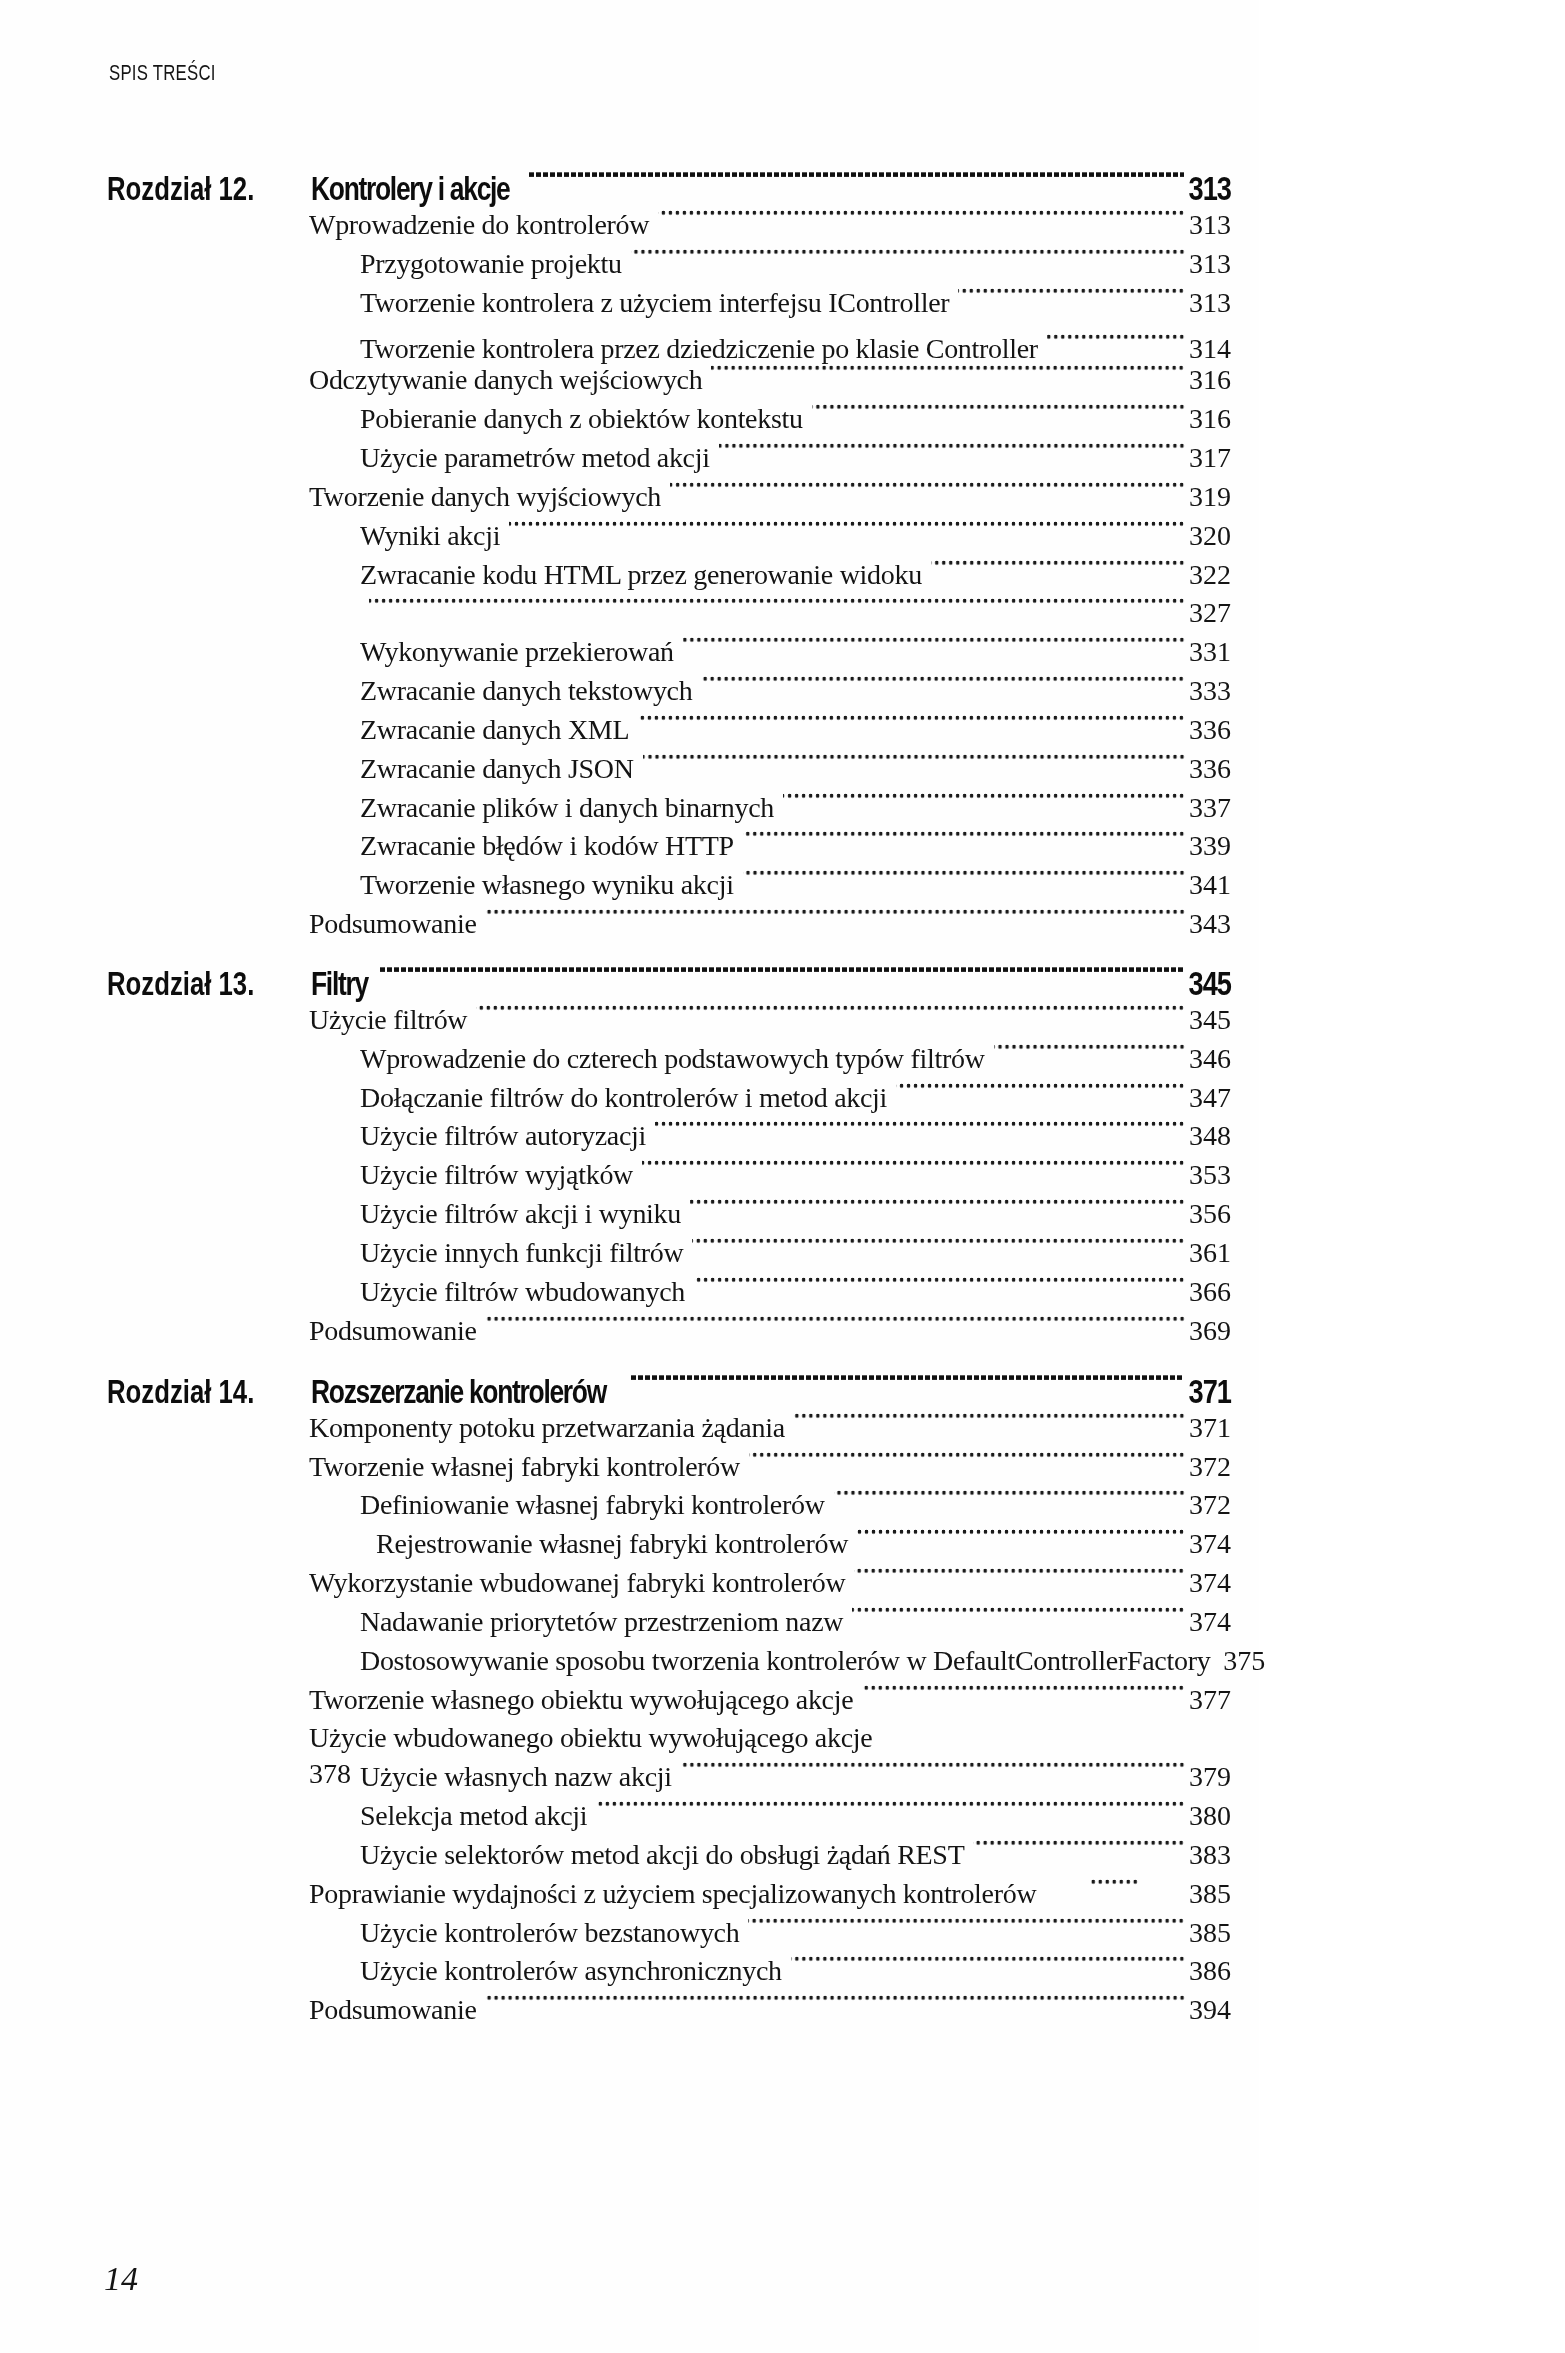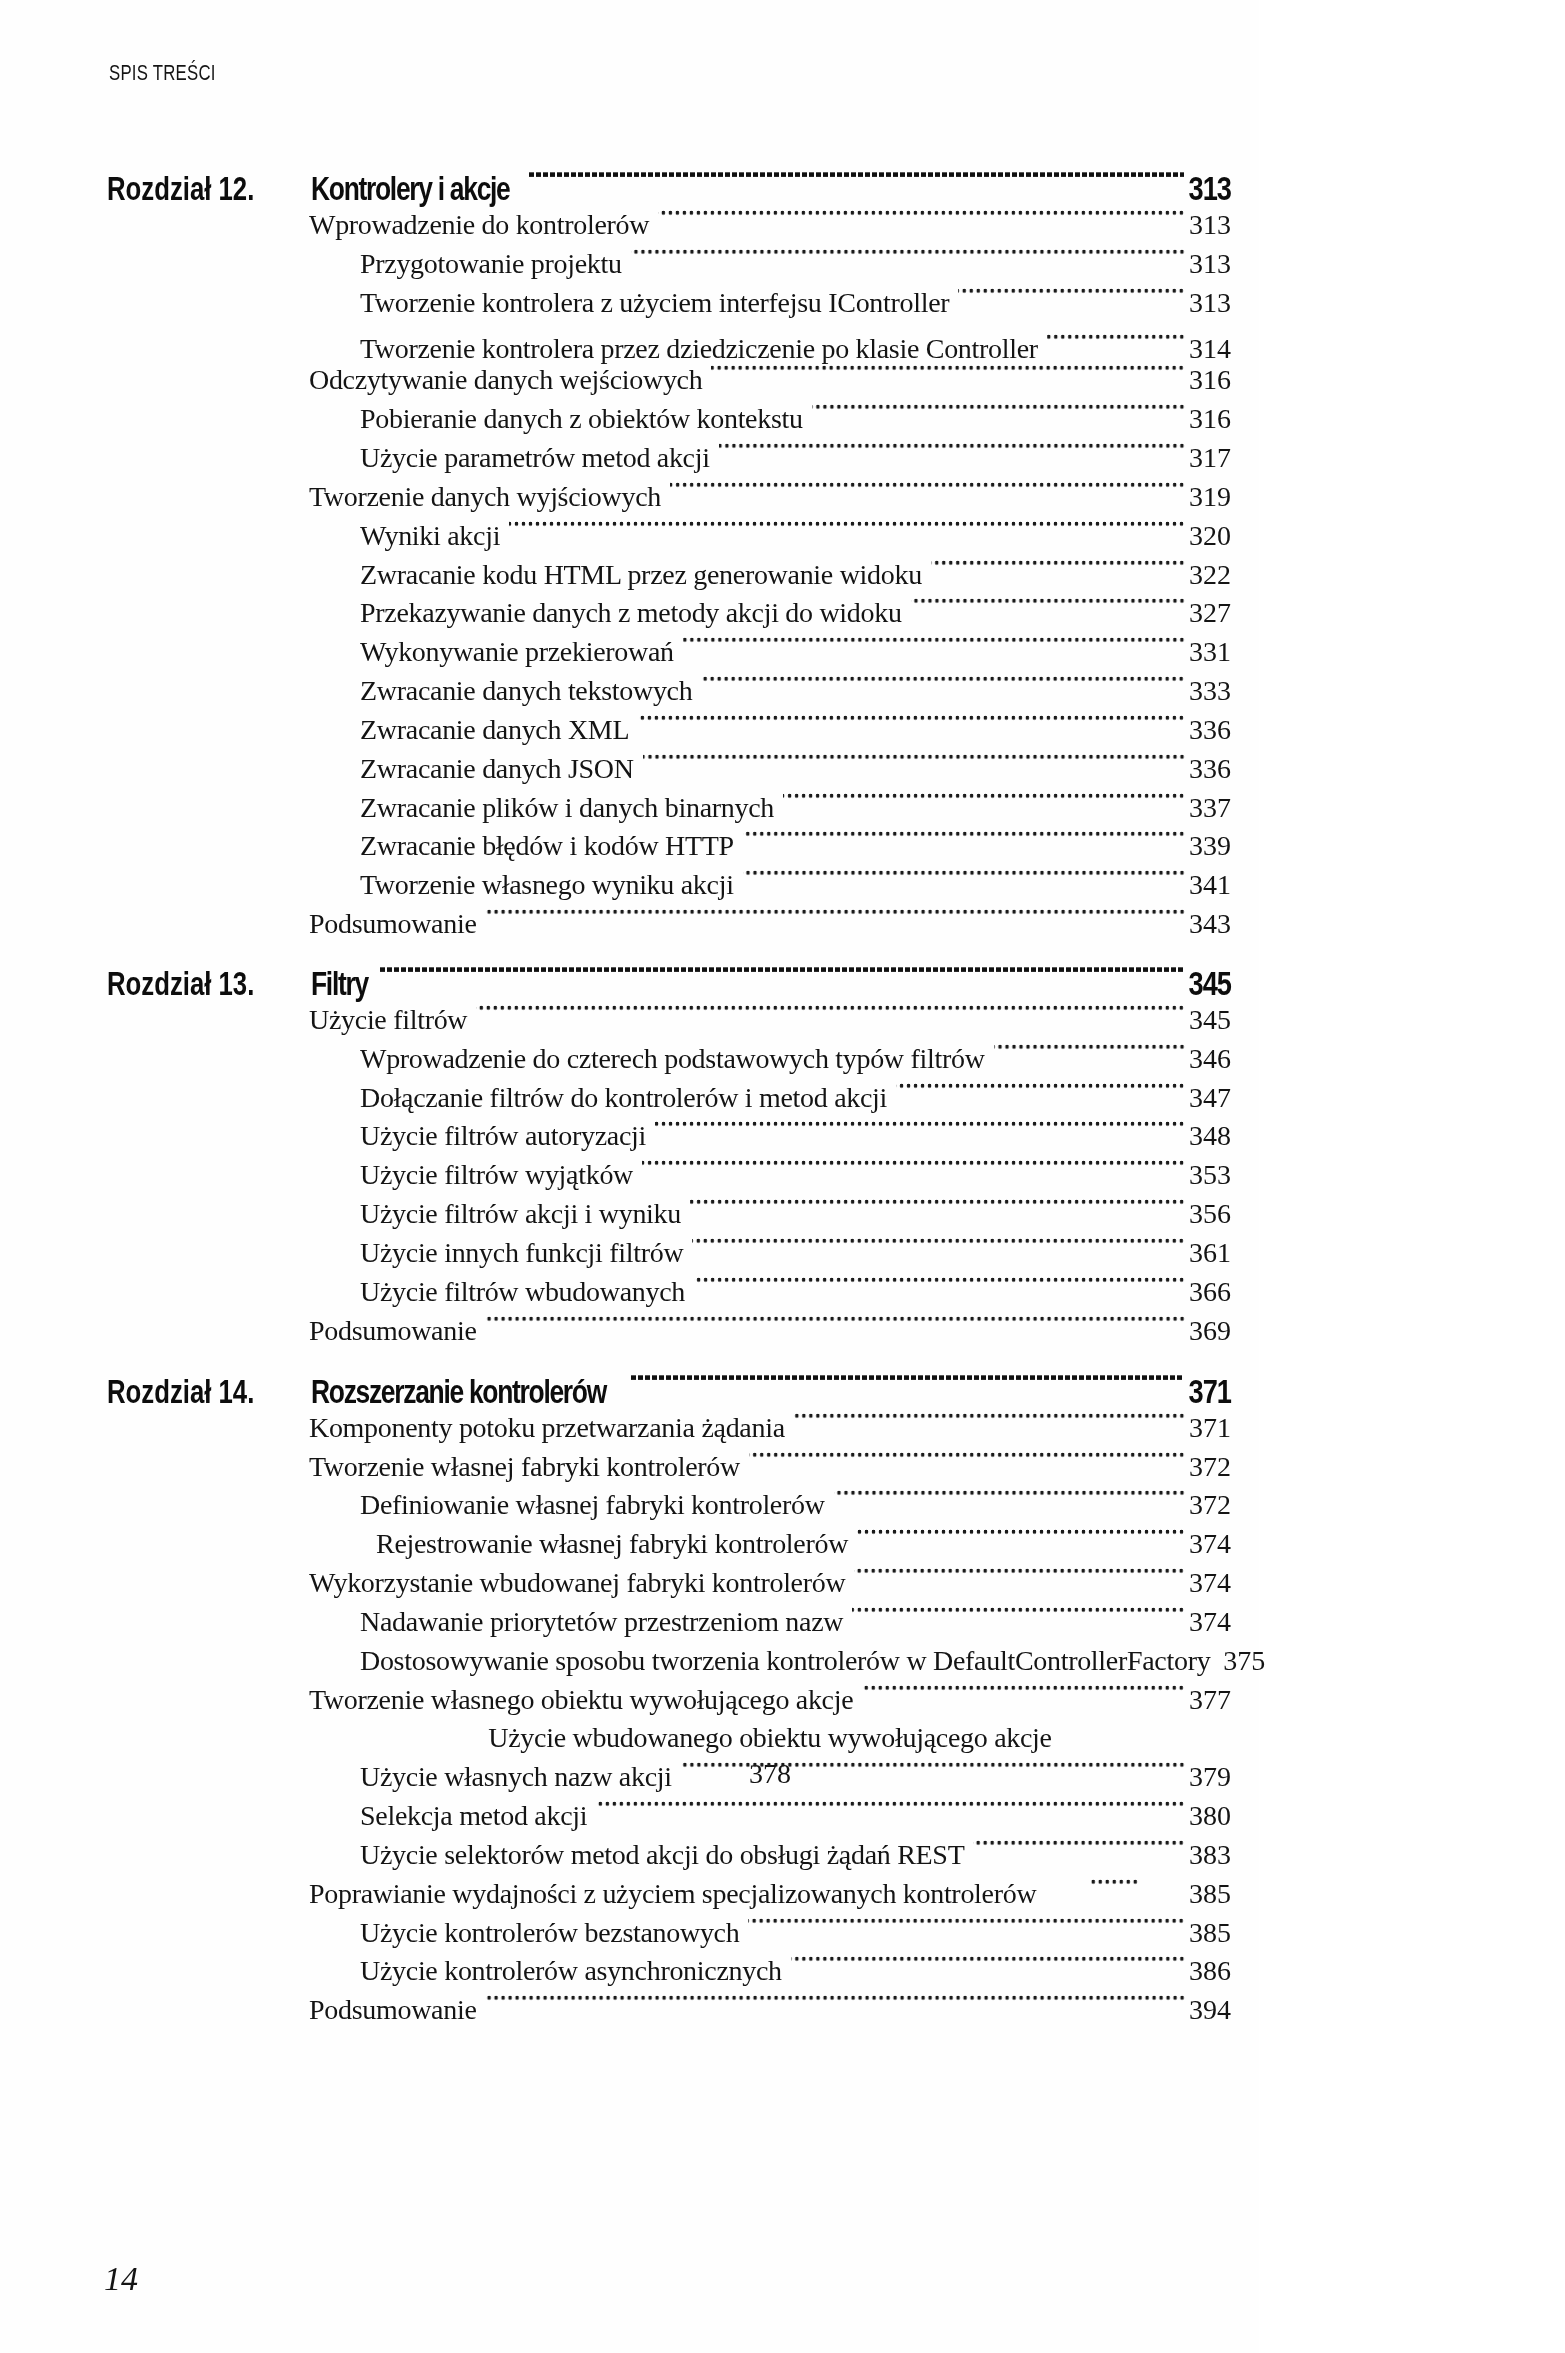--- a/index.html
+++ b/index.html
@@ -10,21 +10,21 @@
     font-family: "Liberation Sans", sans-serif; font-size: 21.5px; line-height: 26px;
     transform: scaleX(0.78); transform-origin: left top; letter-spacing: 0.3px;
     color: #151515;
   }
   .chapter-label {
     position: absolute; left: 107px;
     font-family: "Liberation Sans", sans-serif; font-weight: bold; font-size: 33px; line-height: 39px;
     transform: scaleX(0.78); transform-origin: left top; color: #0d0d0d; white-space: nowrap;
   }
   .row {
-    position: absolute; right: 28px; display: flex; align-items: center;
+    position: absolute; right: 28px; display: flex; align-items: flex-start;
     white-space: nowrap; height: 36px;
   }
   .row.level-0 { left: 311px; }
   .row.level-1 { left: 309px; }
   .row.level-2 { left: 360px; }
   .row .title {
     font-family: "Liberation Serif", serif; font-size: 28px; line-height: 36px; color: #141414;
     flex: 0 0 auto; letter-spacing: -0.3px;
   }
   .row .leader {
@@ -114,21 +114,20 @@
         <span class="title">Wyniki akcji</span>
         <span class="leader"></span>
         <span class="pg">320</span>
       </div>
       <div class="row level-2" style="top: 557px;">
         <span class="title">Zwracanie kodu HTML przez generowanie widoku</span>
         <span class="leader"></span>
         <span class="pg">322</span>
       </div>
       <div class="row level-2" style="top: 595px;">
-        <span class="title">Przekazywanie danych z metody akcji do widoku</span>
         <span class="leader"></span>
         <span class="pg">327</span>
       </div>
       <div class="row level-2" style="top: 634px;">
         <span class="title">Wykonywanie przekierowań</span>
         <span class="leader"></span>
         <span class="pg">331</span>
       </div>
       <div class="row level-2" style="top: 673px;">
         <span class="title">Zwracanie danych tekstowych</span>

